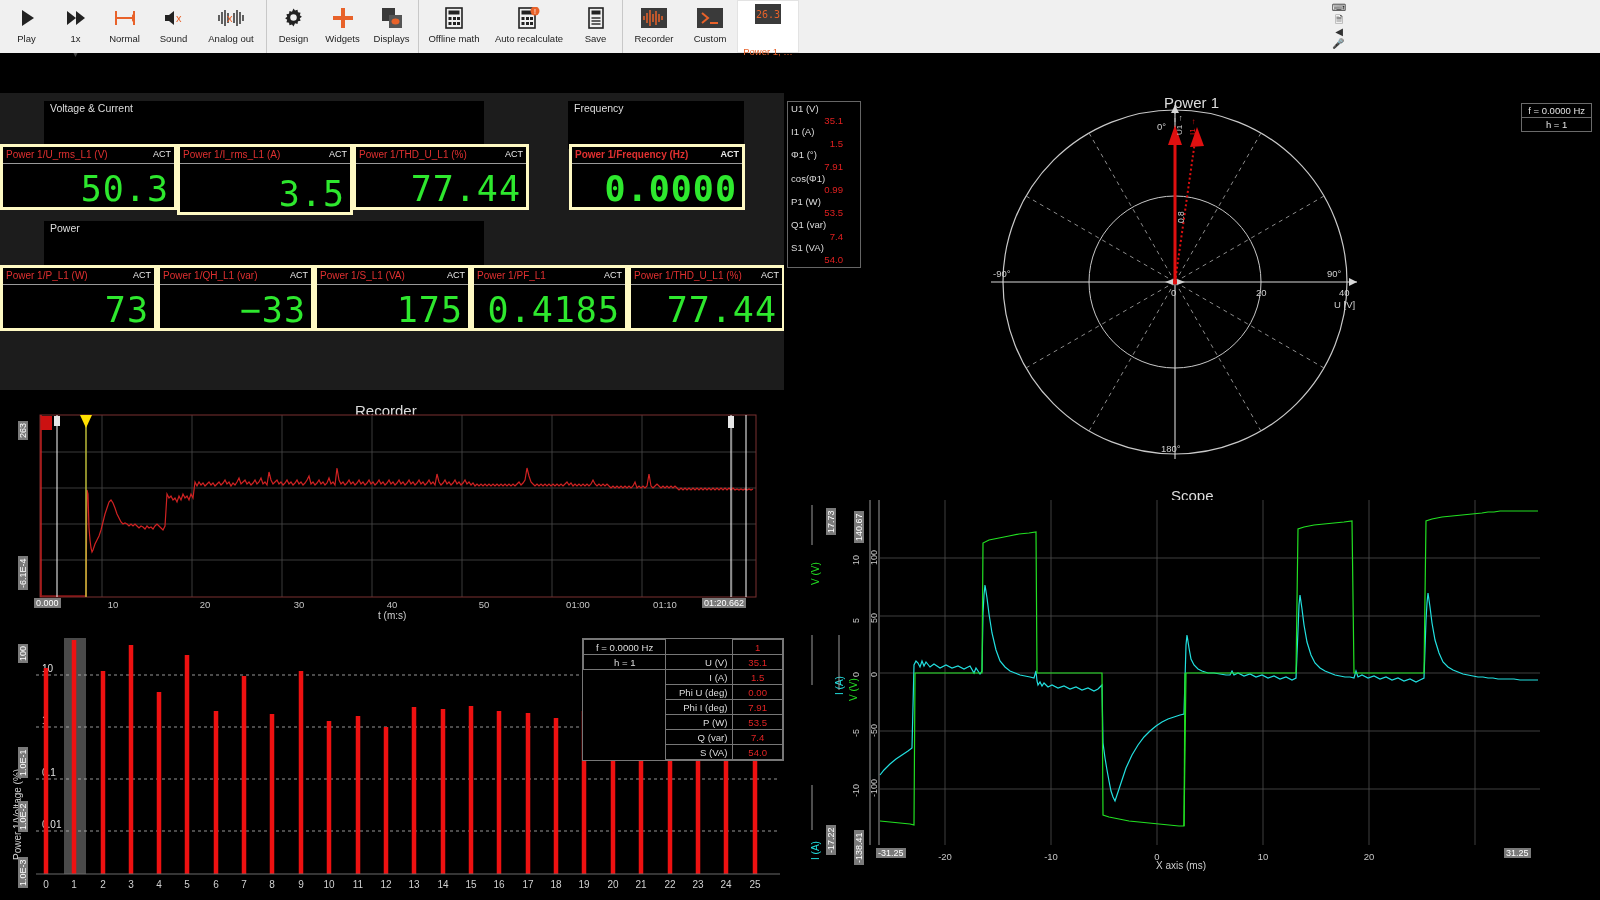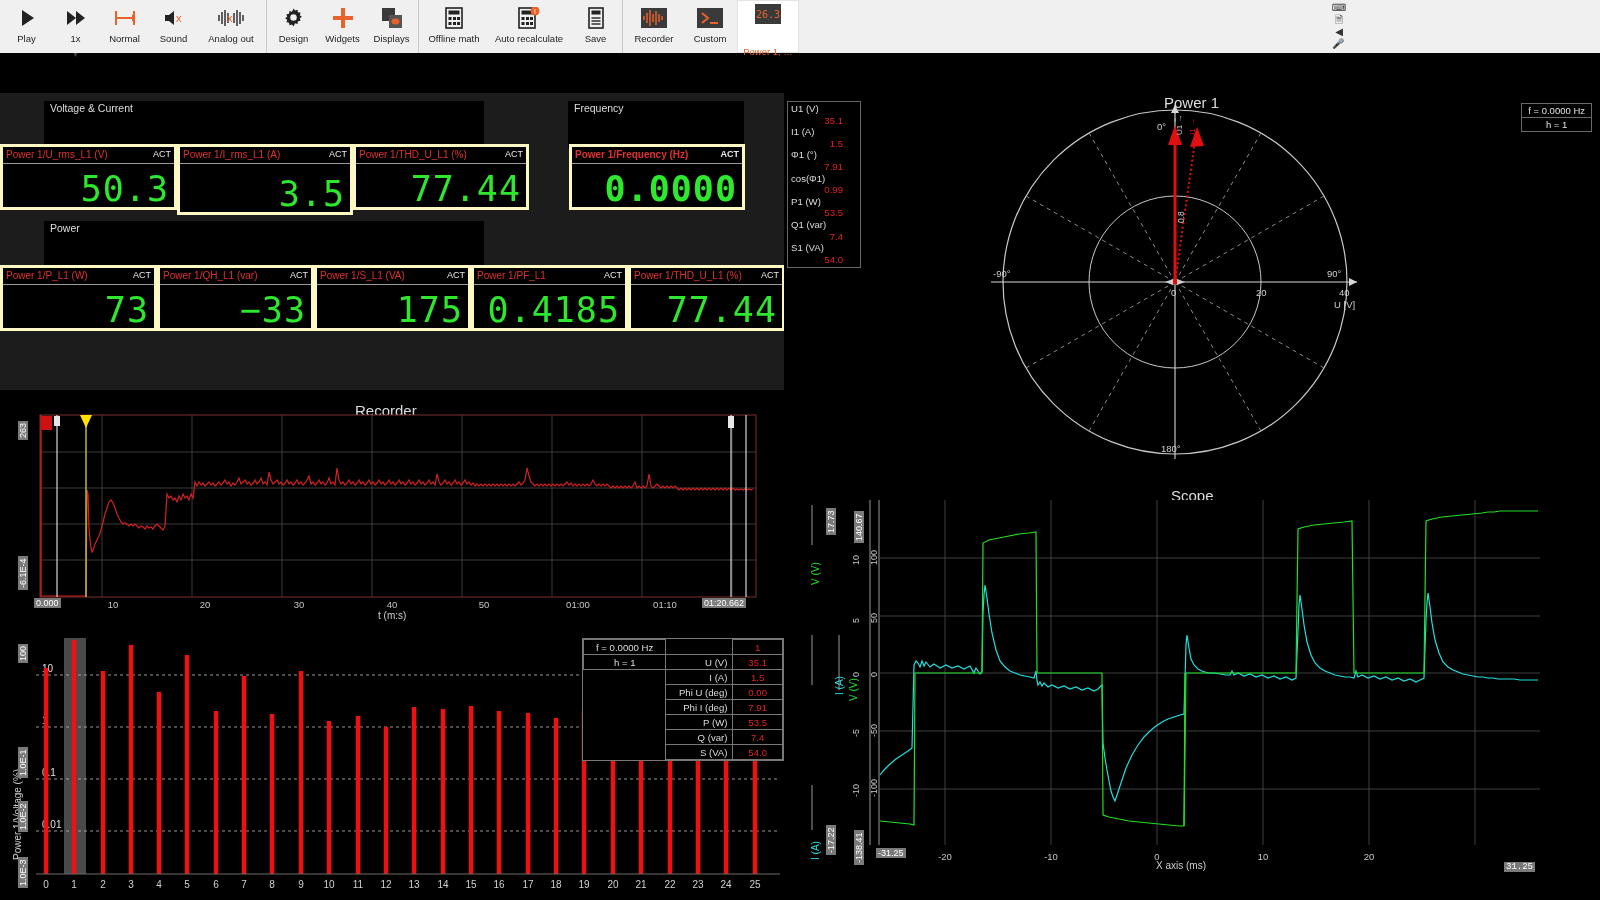--- a/index.html
+++ b/index.html
@@ -676,21 +676,21 @@
     <div class="axtitle v" style="left:26px;top:100px;color:#22e022;">V (V)</div>
     <div class="axtitle v" style="left:26px;top:375px;color:#22e0e0;">I (A)</div>
     <div class="axtitle v" style="left:50px;top:210px;color:#22e0e0;">I (A)</div>
     <div class="axtitle v" style="left:64px;top:216px;color:#22e022;">V (V)</div>
 
     <div class="tagbox v" style="left:42px;top:50px;">17.73</div>
     <div class="tagbox v" style="left:42px;top:370px;">-17.22</div>
     <div class="tagbox v" style="left:70px;top:58px;">140.67</div>
     <div class="tagbox v" style="left:70px;top:380px;">-138.41</div>
     <div class="tagbox" style="left:92px;top:363px;">-31.25</div>
-    <div class="tagbox" style="left:720px;top:377px;font-family:Liberation Mono, monospace;">31.25</div>
+    <div class="tagbox" style="left:720px;top:363px;">31.25</div>
 
     <div class="axtitle" style="left:372px;top:375px;">X axis (ms)</div>
 
     <svg style="position:absolute;left:0;top:0;" width="816" height="415">
       <rect x="96" y="15" width="660" height="345" fill="#000"></rect>
 
       <g stroke="#4e4e4e" stroke-width="0.8">
         <line x1="96" y1="73" x2="756" y2="73"></line>
         <line x1="96" y1="131" x2="756" y2="131"></line>
         <line x1="96" y1="188" x2="756" y2="188"></line>

